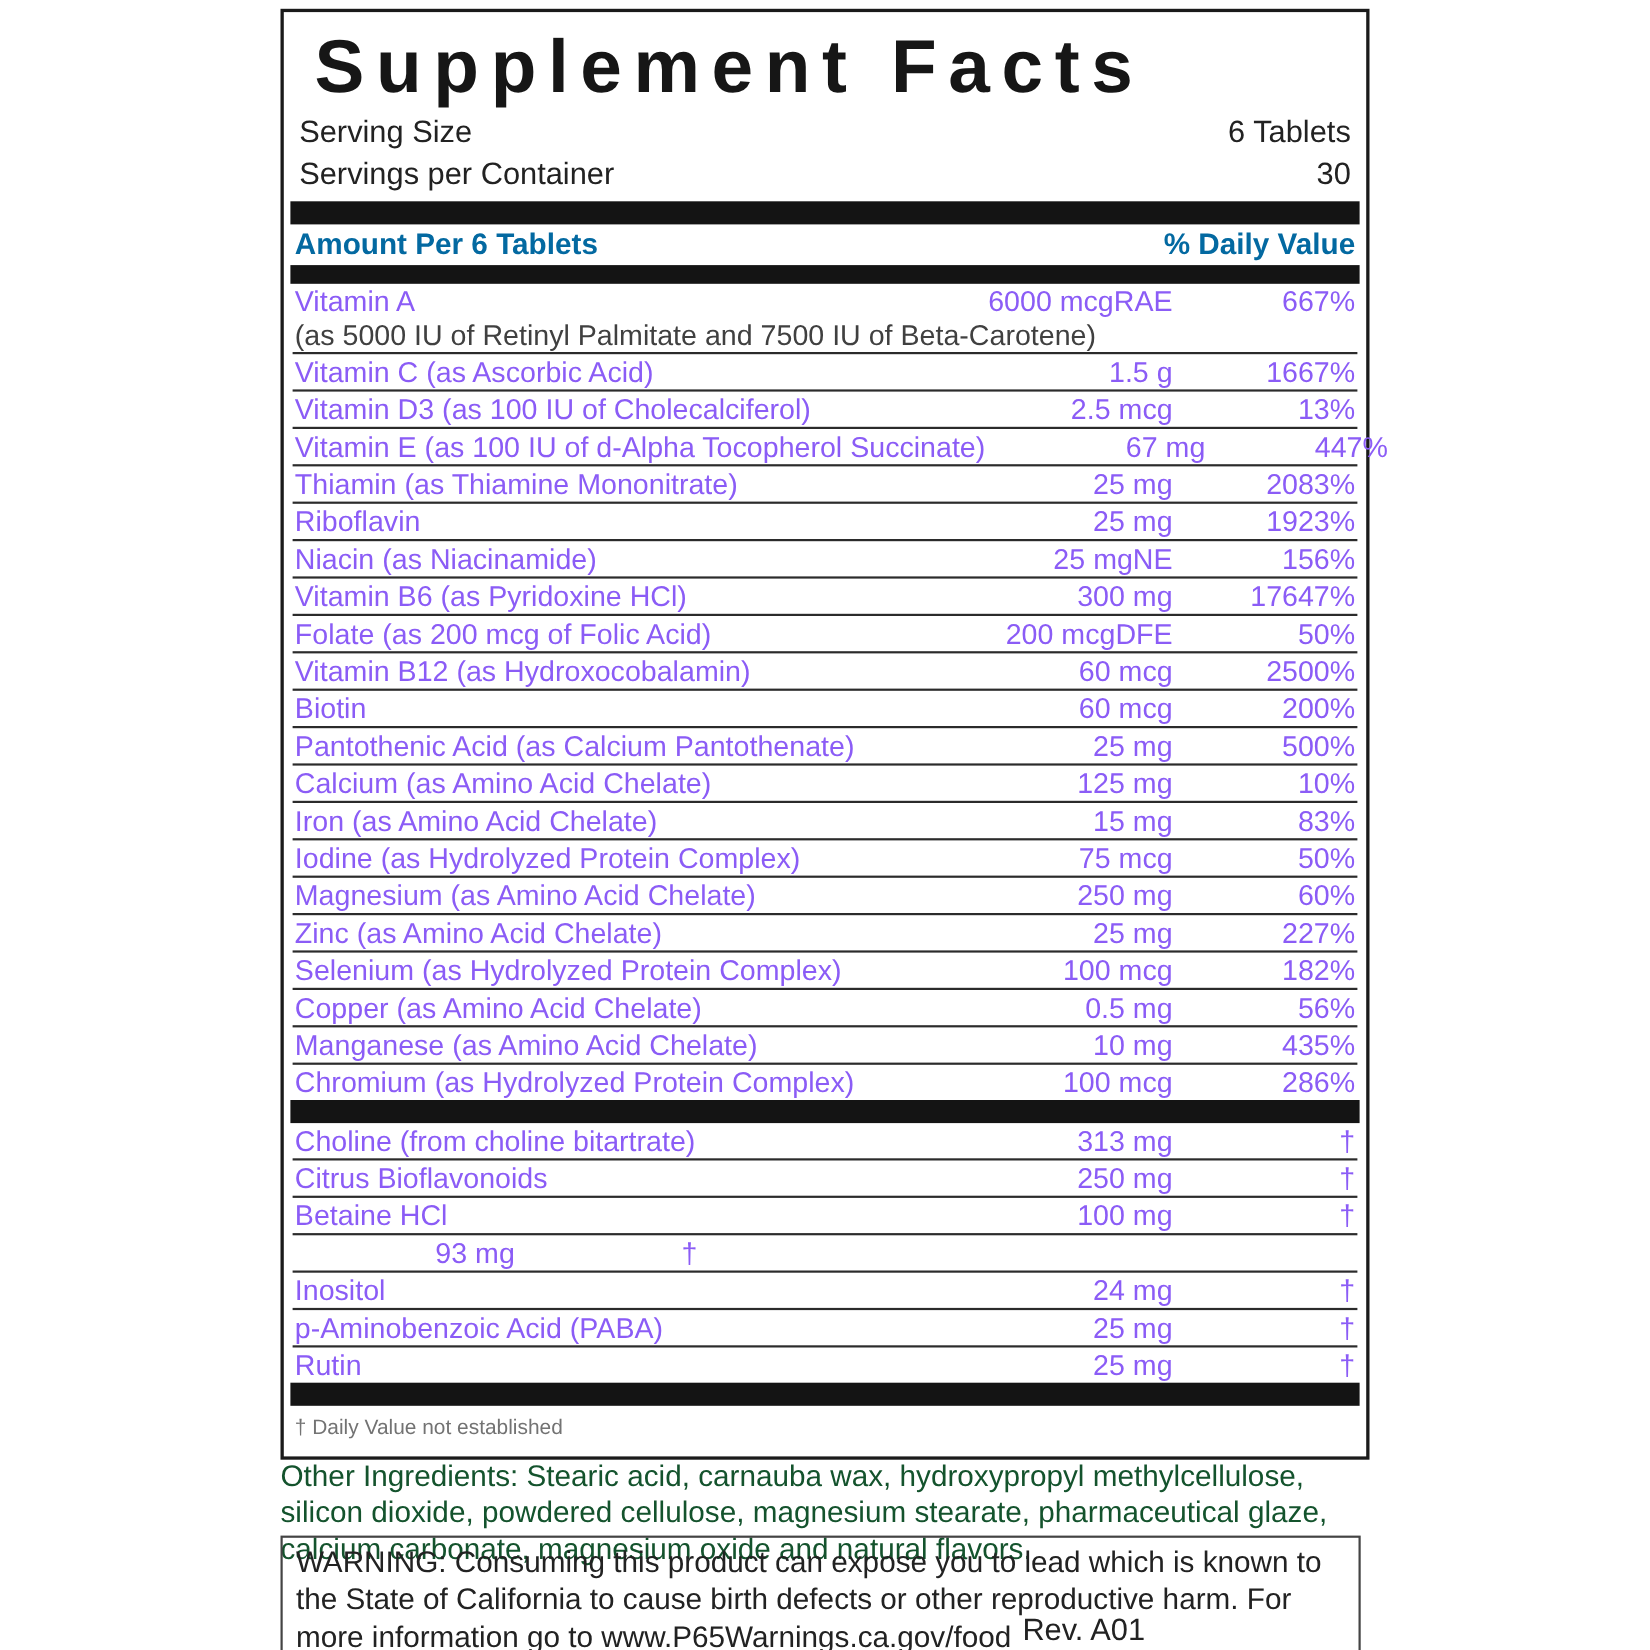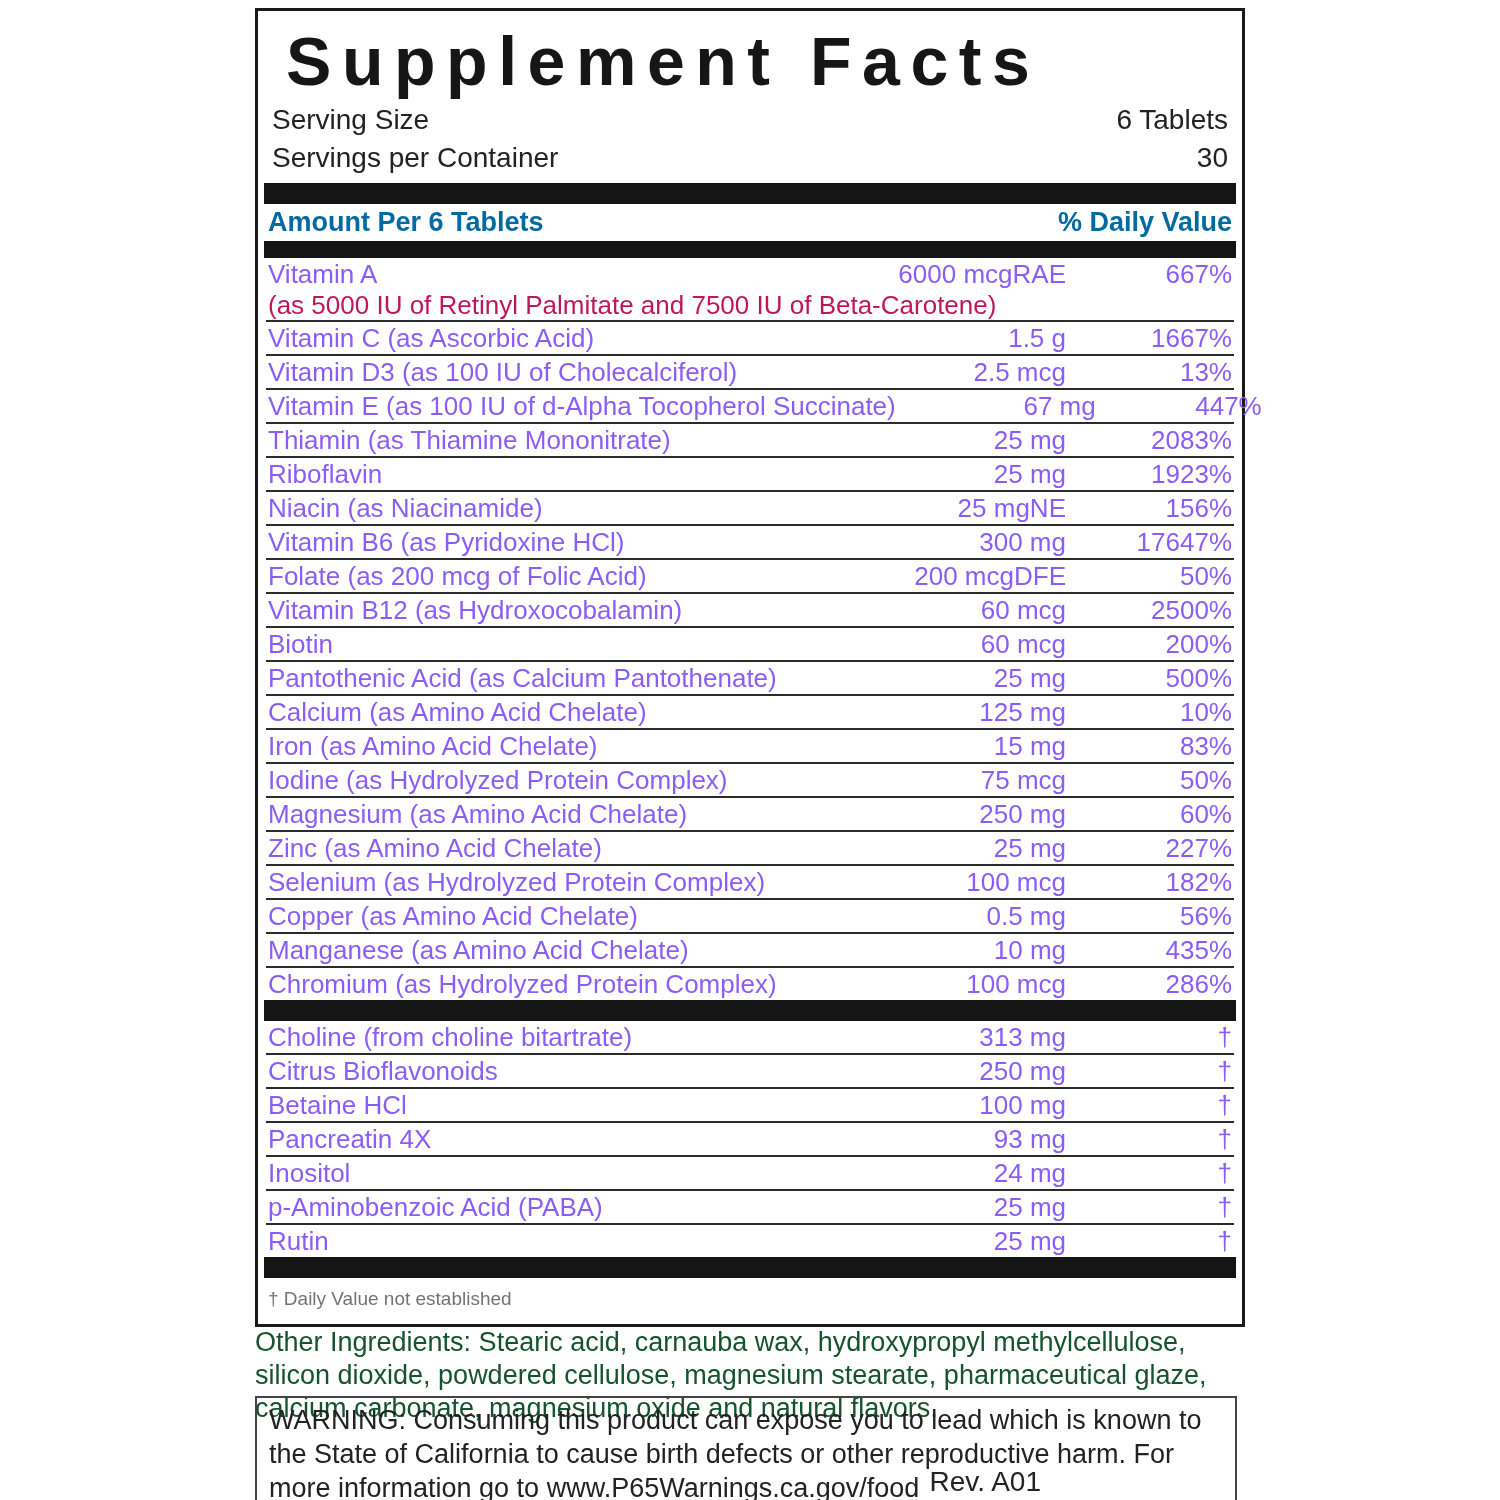--- a/index.html
+++ b/index.html
@@ -49,21 +49,21 @@
   .rows-wrap { padding: 0 8px; }
   .sf-row { border-bottom: 2px solid #2b2b2b; padding: 0 2px; }
   .sf-row:last-child { border-bottom: none; }
   .sf-row .line {
     display: flex; align-items: center;
     font-size: 26px; line-height: 32px; color: #8b5cf6;
   }
   .sf-row .name { flex: 1 1 0; white-space: nowrap; overflow: visible; }
   .sf-row .amt  { flex: 0 0 200px; text-align: right; white-space: nowrap; }
   .sf-row .dv   { flex: 0 0 166px; text-align: right; white-space: nowrap; }
-  .sf-row .note { font-size: 26px; line-height: 30px; white-space: nowrap; color: #be185d; }
+  .sf-row .note { font-size: 26px; line-height: 30px; white-space: nowrap; color: #404040; }
 
   .footnote {
     padding: 5px 10px 9px 10px;
     font-size: 19px; line-height: 32px; color: #737373;
   }
 
   .other-ingredients {
     position: absolute;
     left: 255px; top: 1326px;
     width: 1000px;
@@ -309,21 +309,20 @@
         <div class="sf-row">
     <div class="line">
       <span class="name">Betaine HCl</span>
       <span class="amt">100 mg</span>
       <span class="dv">†</span>
     </div>
 
   </div>
         <div class="sf-row">
     <div class="line">
-      <span class="name">Pancreatin 4X</span>
       <span class="amt">93 mg</span>
       <span class="dv">†</span>
     </div>
 
   </div>
         <div class="sf-row">
     <div class="line">
       <span class="name">Inositol</span>
       <span class="amt">24 mg</span>
       <span class="dv">†</span>

